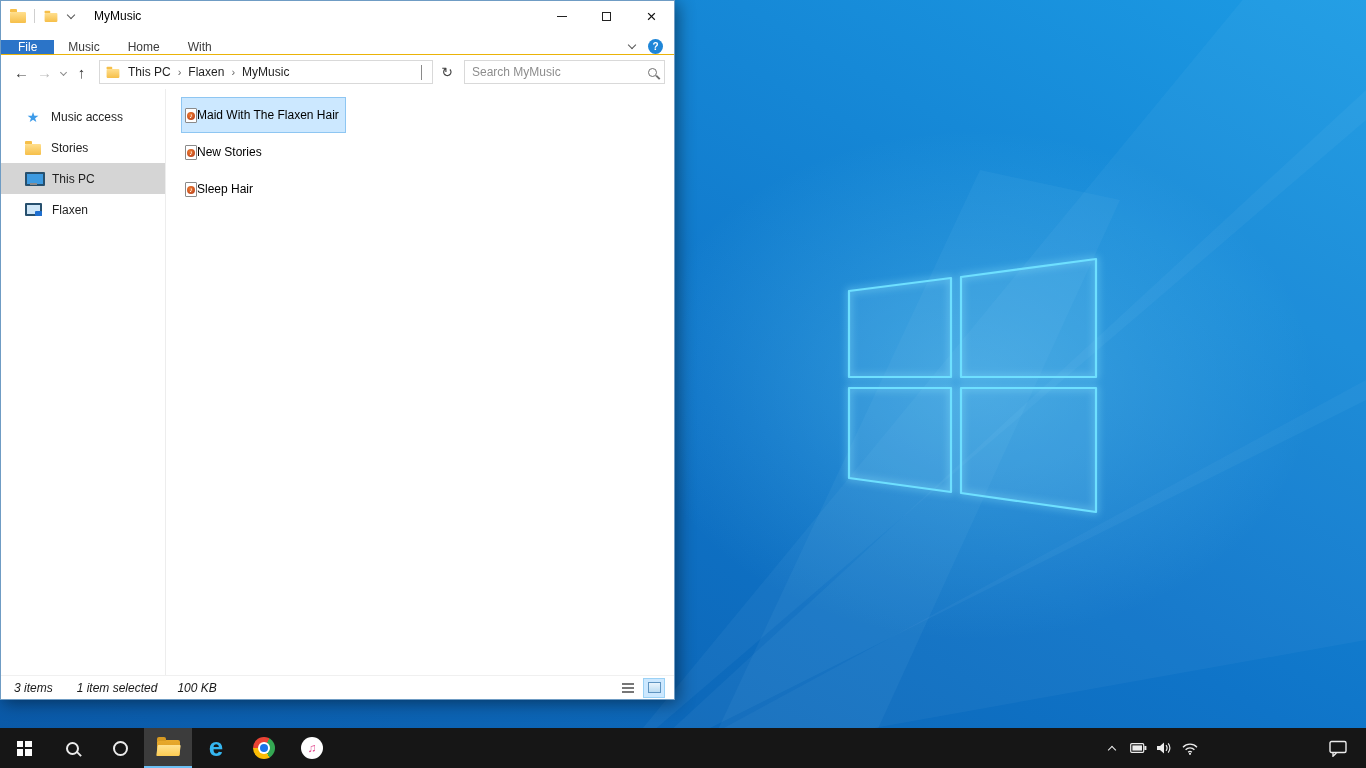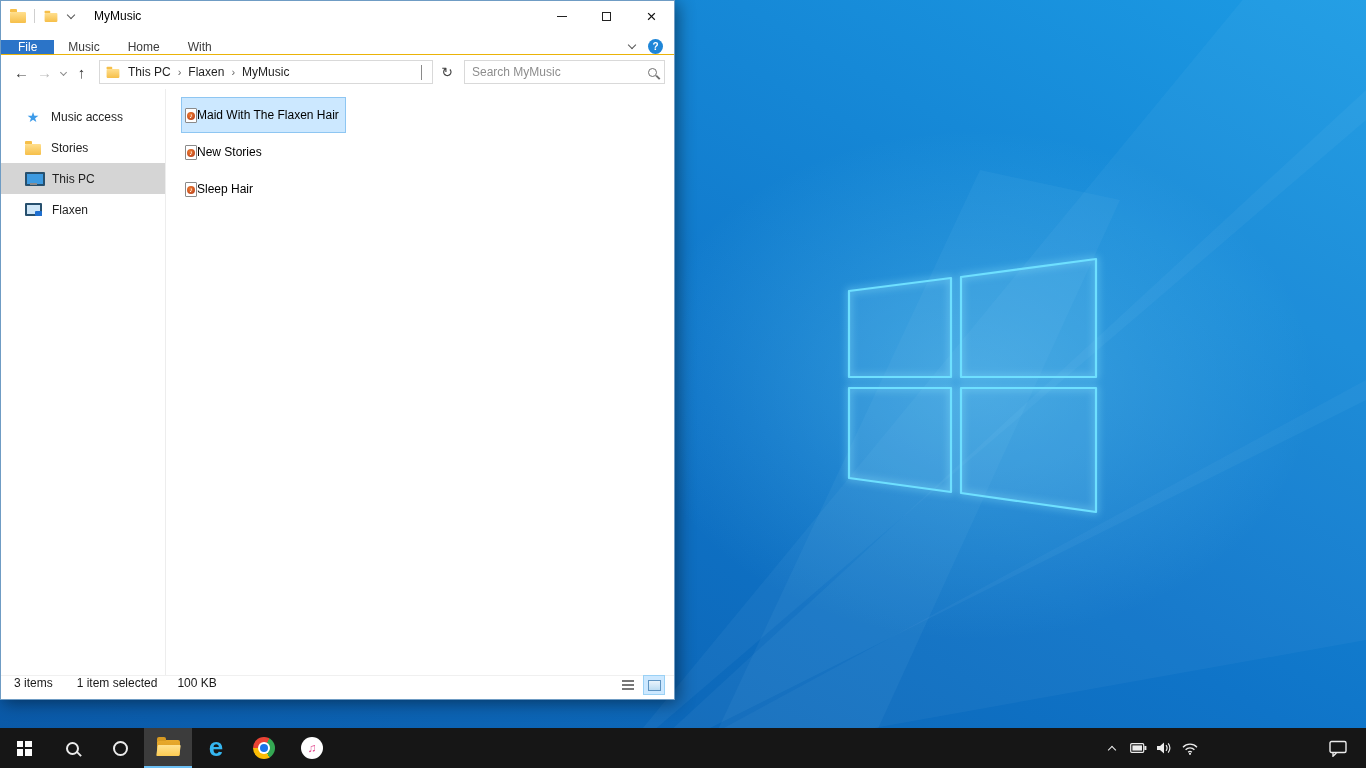--- a/index.html
+++ b/index.html
@@ -89,22 +89,22 @@
     width:max-content; border:1px solid transparent; color:#000; margin-bottom:1px; cursor:default; }
   .file-row.selected { background:#cce8ff; border-color:#8ec6f2; }
   .music-icon { width:12px; height:15px; background:#fff; border:1px solid #8a8a8a; border-radius:1px;
     position:relative; flex:none; }
   .music-icon::before { content:""; position:absolute; left:1px; top:3px; width:8px; height:8px;
     border-radius:50%; background:radial-gradient(circle at 40% 35%, #f07a2d, #b03a1e); }
   .music-icon::after { content:"♪"; position:absolute; left:0; top:3.5px; width:10px; text-align:center;
     font-size:7px; line-height:8px; color:#fff; }
 
   
-  .statusbar { height:24px; flex:none; display:flex; align-items:flex-start; padding:0 10px 0 13px;
-    color:#1a1a1a; border-top:1px solid #f0f0f0; }
+  .statusbar { height:24px; flex:none; display:flex; align-items:center; padding:0 10px 0 13px;
+    color:#1a1a1a; border-top:1px solid #f0f0f0;font-style:italic; }
   .status-count { margin-right:24px; }
   .status-sel { margin-right:20px; }
   .view-btns { margin-left:auto; display:flex; gap:6px; align-items:center; }
   .view-btn { width:20px; height:18px; display:flex; align-items:center; justify-content:center; }
   .view-btn.active { background:#cce8ff; outline:1px solid #9ad1f5; }
   .icon-details { width:12px; height:2px; background:#777; box-shadow:0 4px 0 #777, 0 -4px 0 #777; }
   .icon-thumb { width:13px; height:11px; border:1px solid #5e93c0; background:linear-gradient(#e9f4fc,#bcdcf2); }
 
   
   .taskbar { position:absolute; left:0; bottom:0; width:100%; height:40px; background:#161616;

